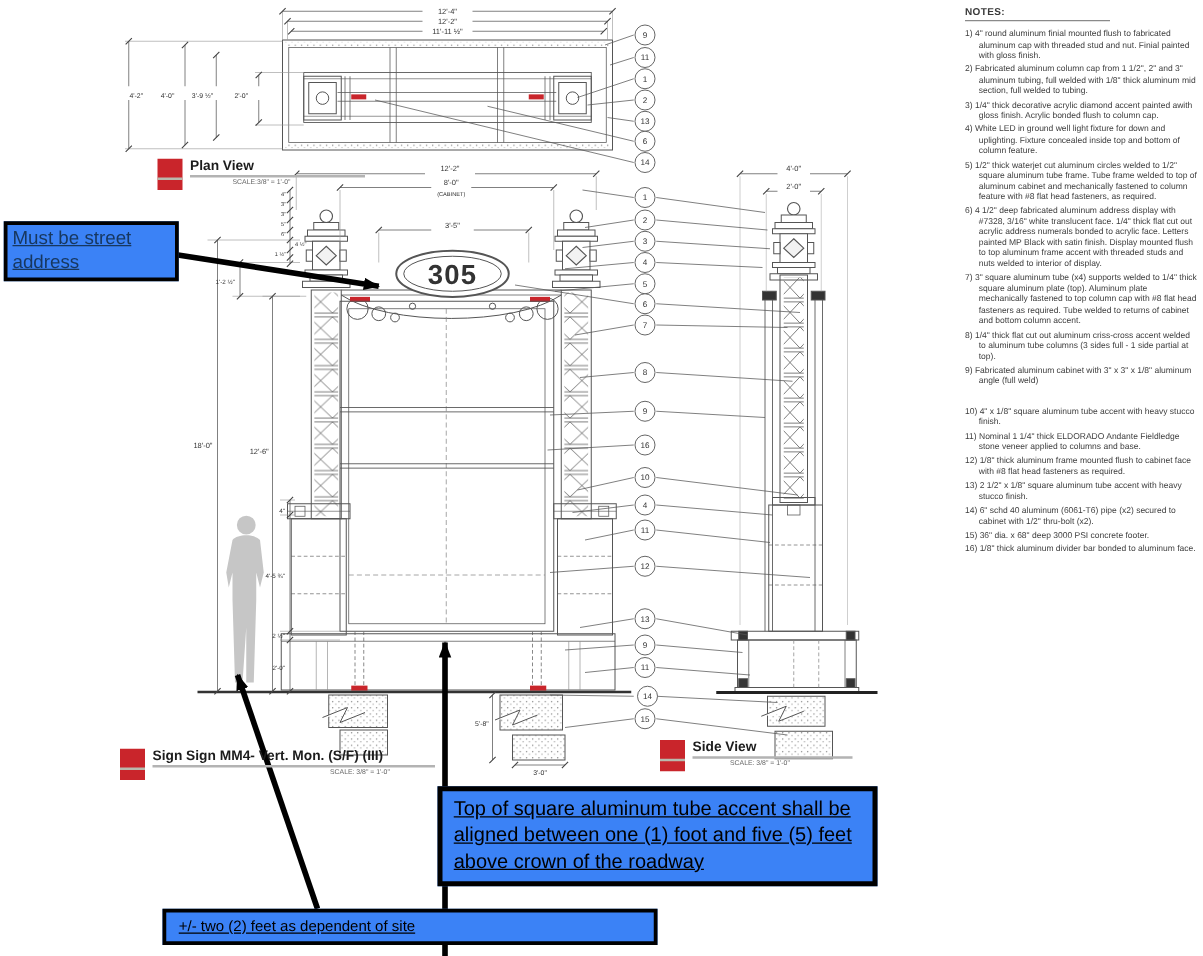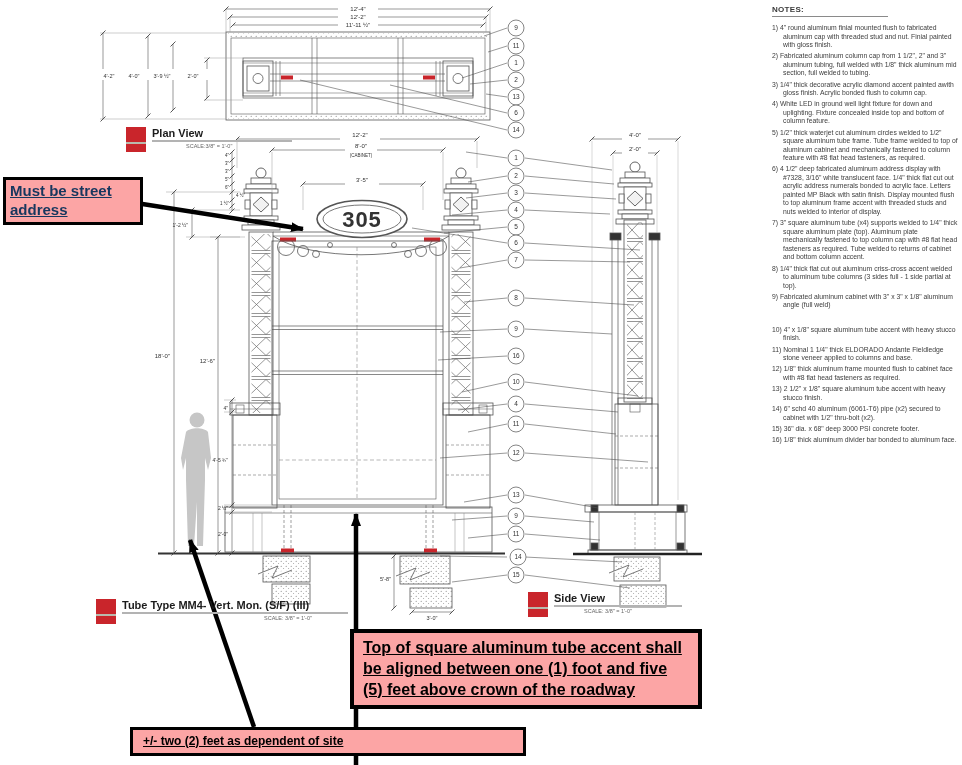--- a/index.html
+++ b/index.html
@@ -18,22 +18,22 @@
   .viewlabel{position:absolute;display:flex;align-items:flex-start;}
   .swatch{width:20px;height:25px;background:#c9252b;position:relative;flex:0 0 auto;}
   .swatch:after{content:"";position:absolute;left:0;top:60%;width:100%;height:2px;background:#b9b9ad;}
   .vltext{margin-left:6px;}
   .vlname{font-size:11px;font-weight:bold;color:#1c1c1c;white-space:nowrap;}
   .vlname .normal{font-weight:bold;}
   .vlrule{border-bottom:2px solid #b3b3b3;margin:1px 0;}
   .vlscale{font-size:5.5px;color:#666;white-space:nowrap;}
 
   
-  .ann{position:absolute;background:#fca5a5;border:3px solid #000;color:#000;
-       font-weight:bold;text-decoration:underline;}
+  .ann{position:absolute;background:#3b82f6;border:3px solid #000;color:#000;
+       font-weight:normal;text-decoration:underline;}
   .ann-street{left:3px;top:177px;width:126px;padding:2px 4px;font-size:15px;line-height:1.25;color:#17375E;}
   .ann-tube{left:350px;top:629px;width:326px;padding:5px 9px;font-size:16px;line-height:1.3;border-width:4px;}
   .ann-site{left:130px;top:727px;width:370px;padding:4px 10px 5px 10px;font-size:12px;line-height:1.2;border-width:3.5px;}
 </style>
 </head>
 <body>
 
 <div class="canvas">
 
 <svg width="962" height="765" viewBox="0 0 962 765">
@@ -353,21 +353,21 @@
   <div class="vltext">
     <div class="vlname">Plan View</div>
     <div class="vlrule" style="width:140px;"></div>
     <div class="vlscale" style="margin-left:34px;">SCALE:3/8" = 1'-0"</div>
   </div>
 </div>
 
 <div class="viewlabel" style="left:96px;top:599px;">
   <div class="swatch"></div>
   <div class="vltext">
-    <div class="vlname"><span>Tube Type MM4-</span><span class="normal"> Vert. Mon. (S/F) (III)</span></div>
+    <div class="vlname"><span>Sign Sign MM4-</span><span class="normal"> Vert. Mon. (S/F) (III)</span></div>
     <div class="vlrule" style="width:226px;"></div>
     <div class="vlscale" style="margin-left:142px;">SCALE: 3/8" = 1'-0"</div>
   </div>
 </div>
 
 <div class="viewlabel" style="left:528px;top:592px;">
   <div class="swatch"></div>
   <div class="vltext">
     <div class="vlname">Side View</div>
     <div class="vlrule" style="width:128px;"></div>

